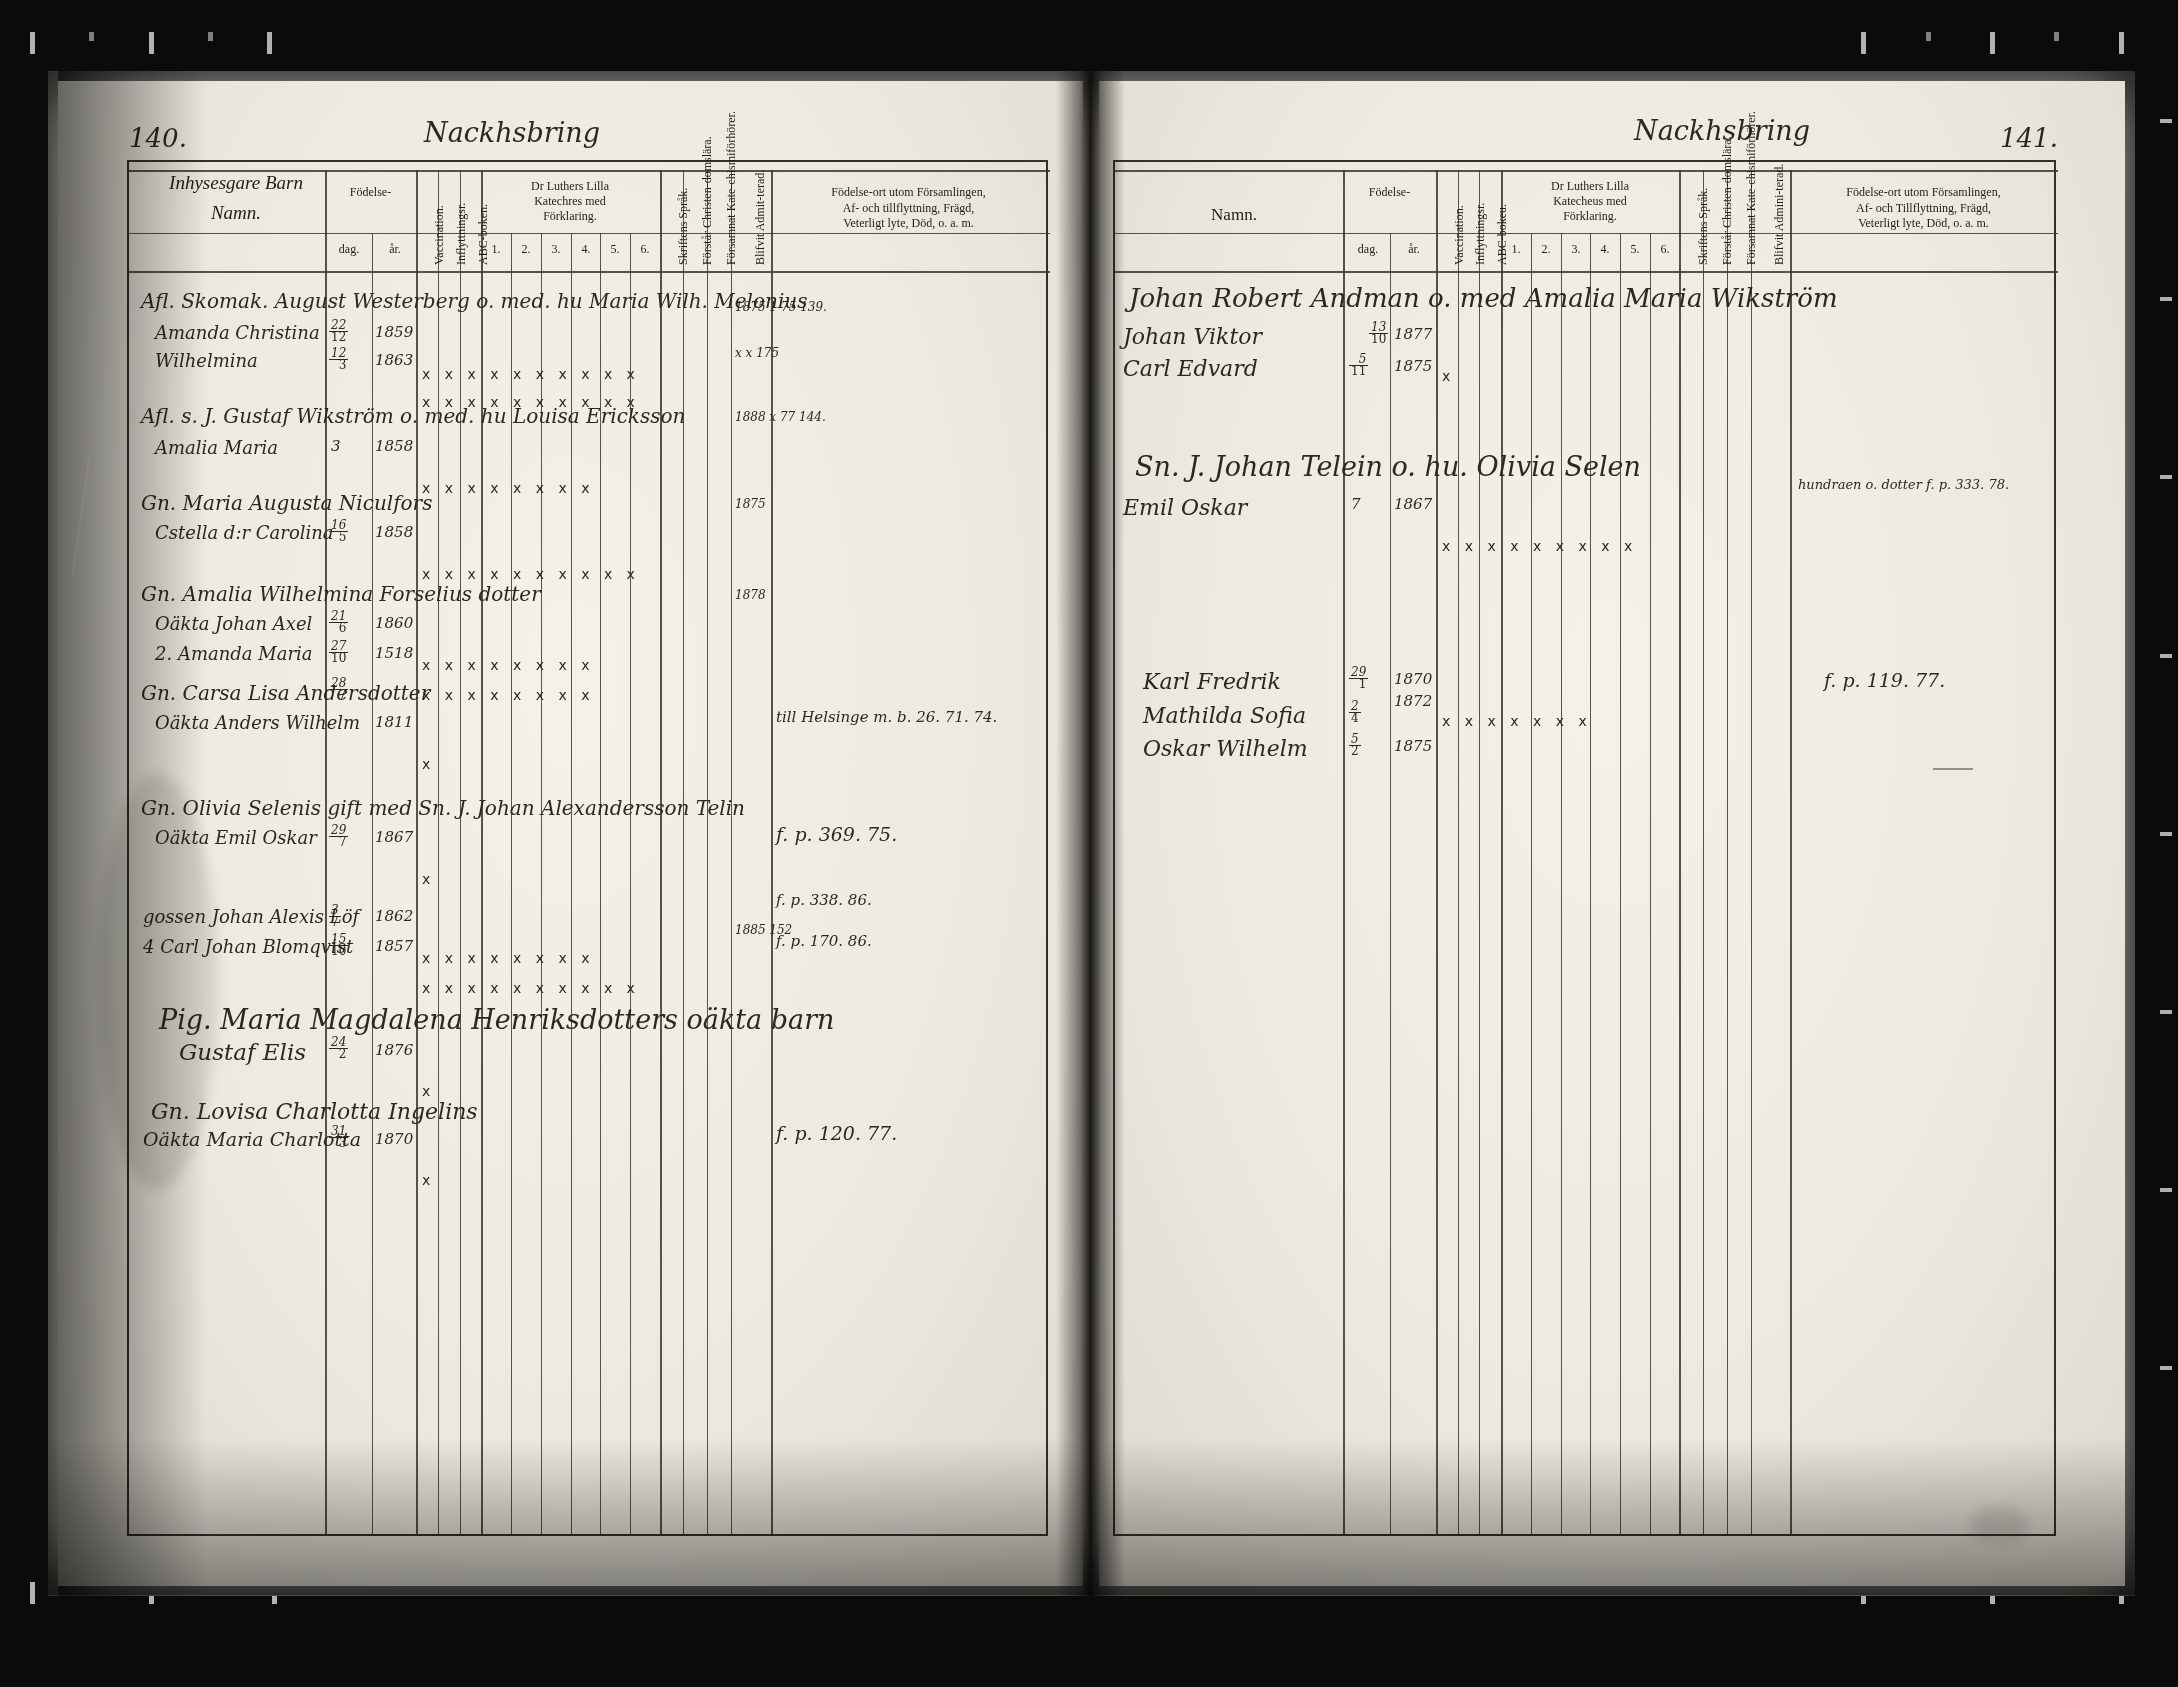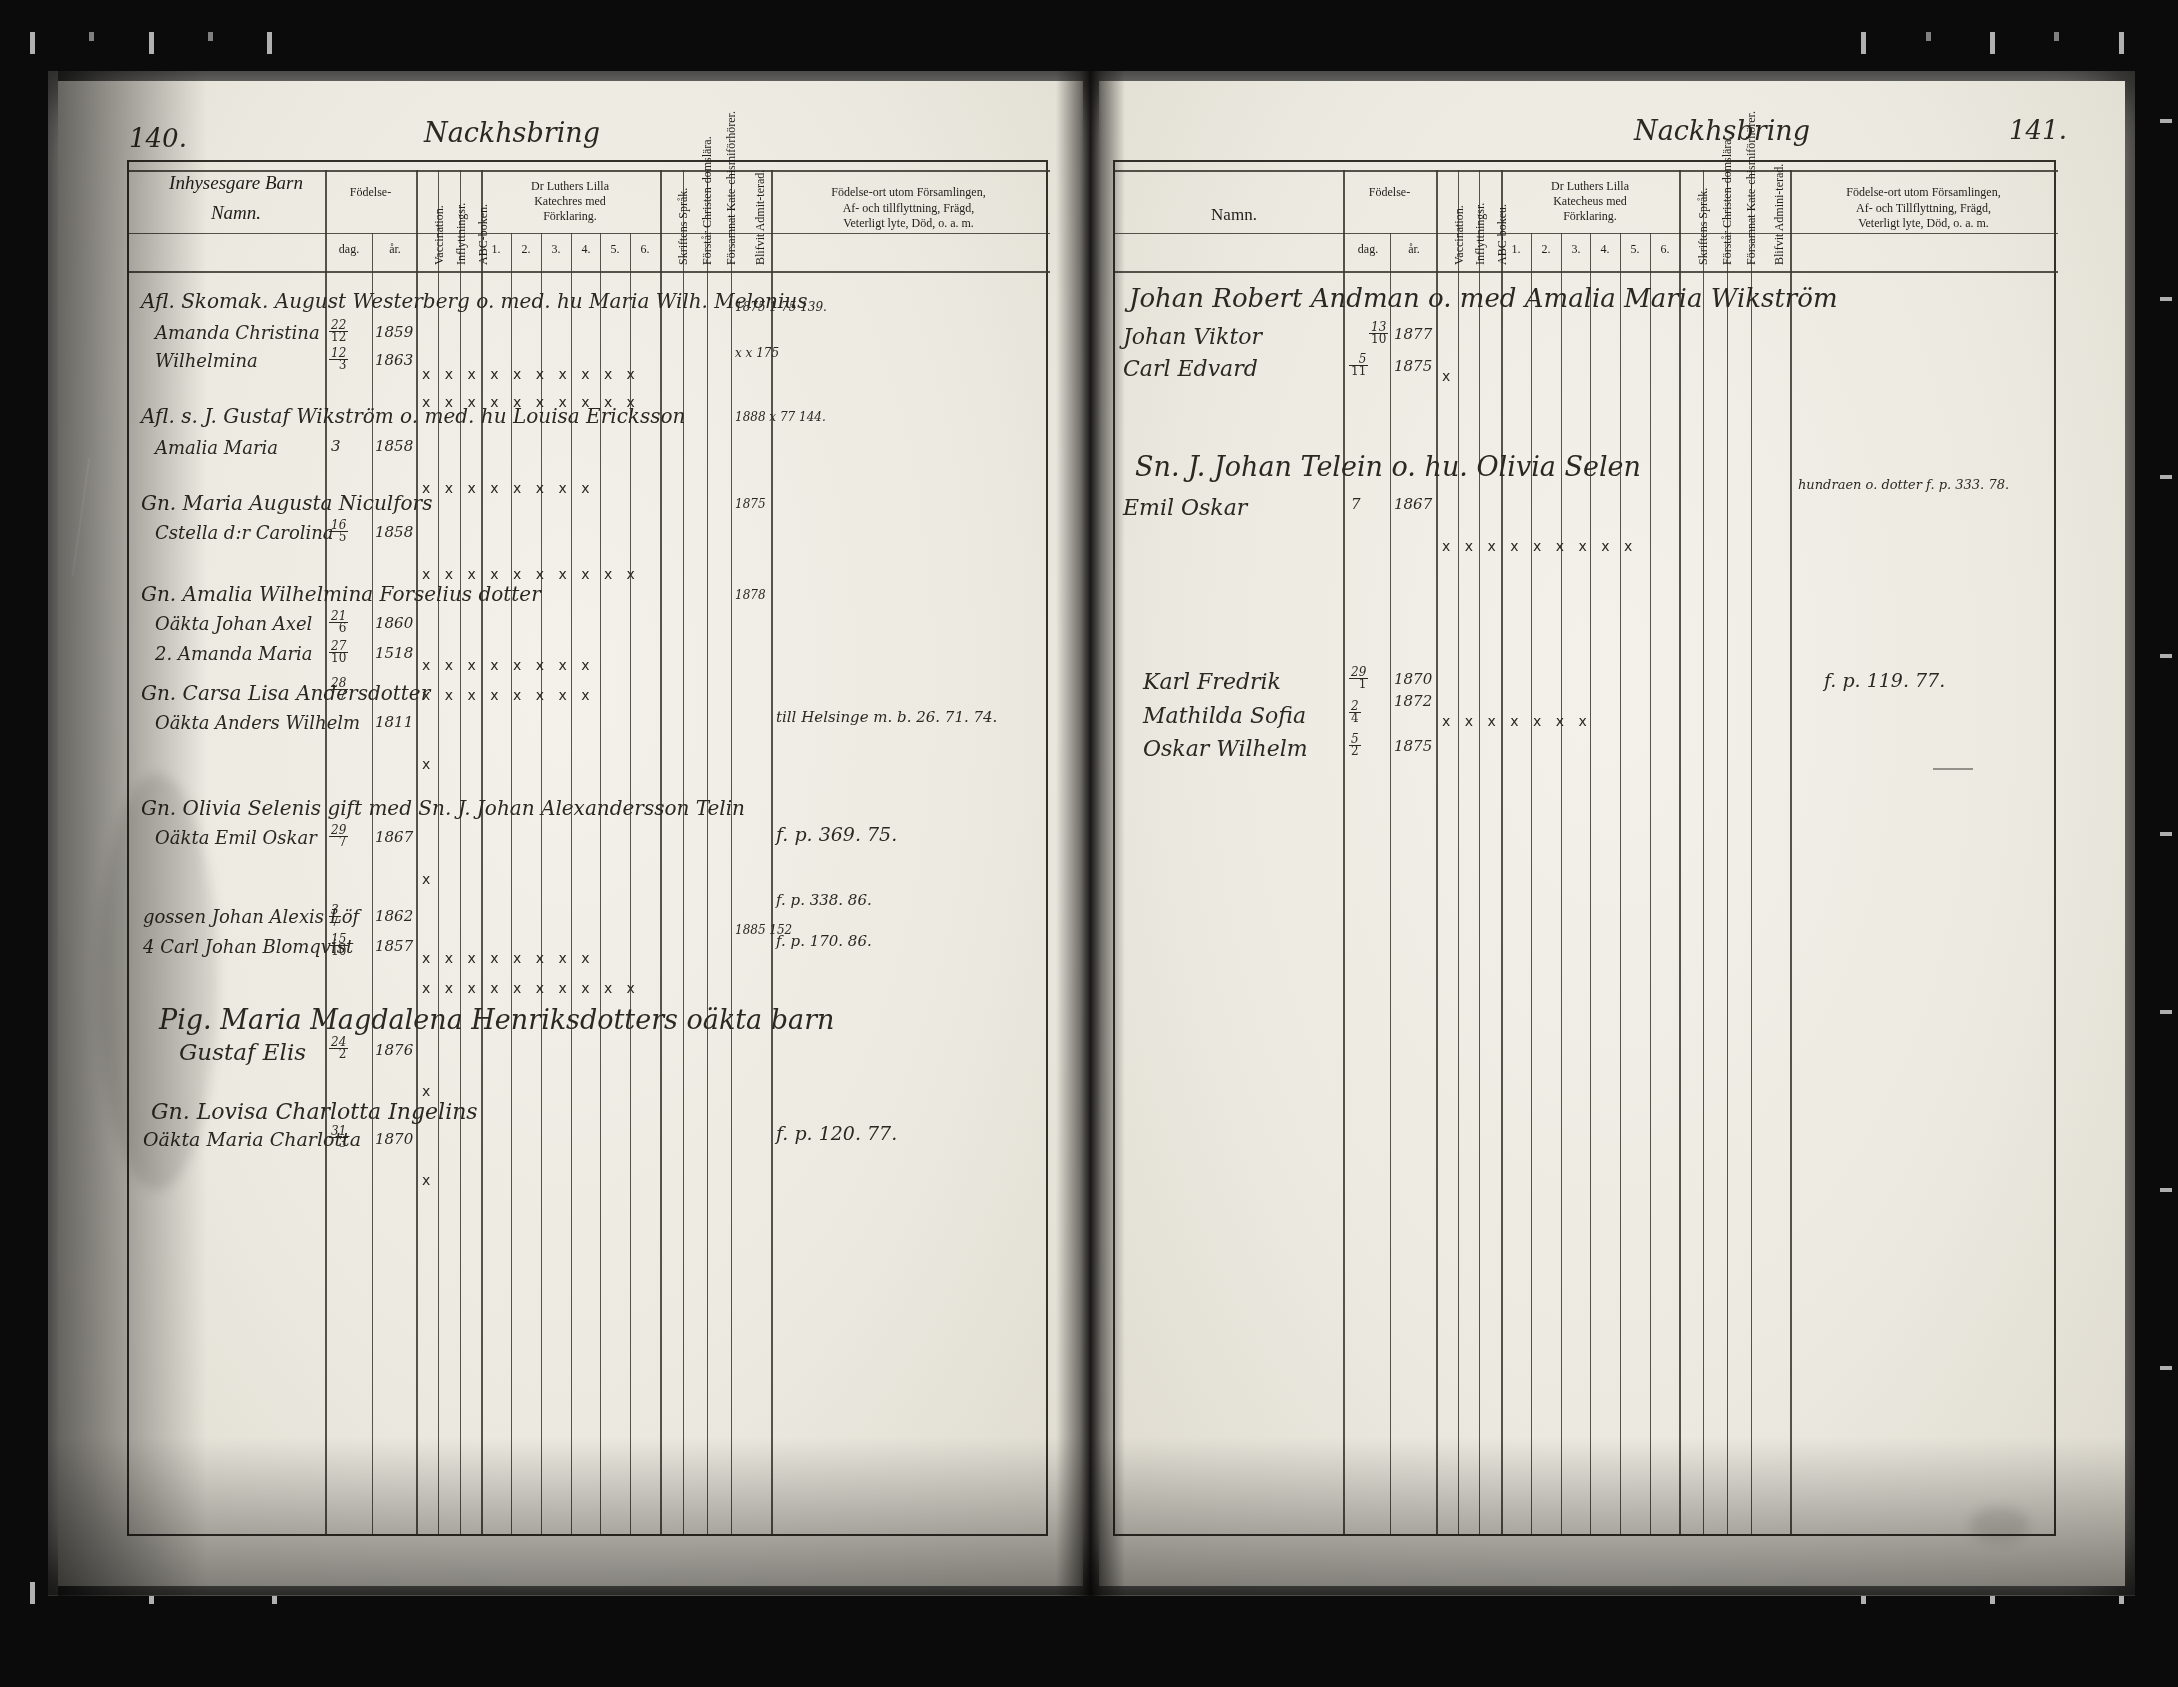--- a/index.html
+++ b/index.html
@@ -363,21 +363,21 @@
         <div class="entry hand" style="left:647px; top:960px; font-size:19px;">f. p. 120. 77.</div>
 
       </div>
 
       <div class="smudge" style="left:40px; top:693px; width:119px; height:416px;"></div>
       <div class="scratch" style="left:22px; top:376px; width:2px; height:119px; transform:rotate(8deg);"></div>
     </div>
 
     <div class="page right">
 
-      <div class="folio hand" style="left:901px; top:34px;margin-left:9px;">141.</div>
+      <div class="folio hand" style="left:901px; top:42px;">141.</div>
       <div class="pghead hand" style="left:535px; top:34px;">Nackhsbring</div>
 
       <div class="tbl" style="left:14px; top:79px; width:943px; height:1376px;">
 
         <div class="hline thick" style="left:0; top:8px; width:943px;"></div>
         <div class="hline" style="left:0; top:71px; width:943px;"></div>
         <div class="hline thick" style="left:0; top:109px; width:943px;"></div>
 
         <div class="vline thick" style="left:228px; top:8px; height:1364px;"></div>
         <div class="vline" style="left:275px; top:71px; height:1301px;"></div>

